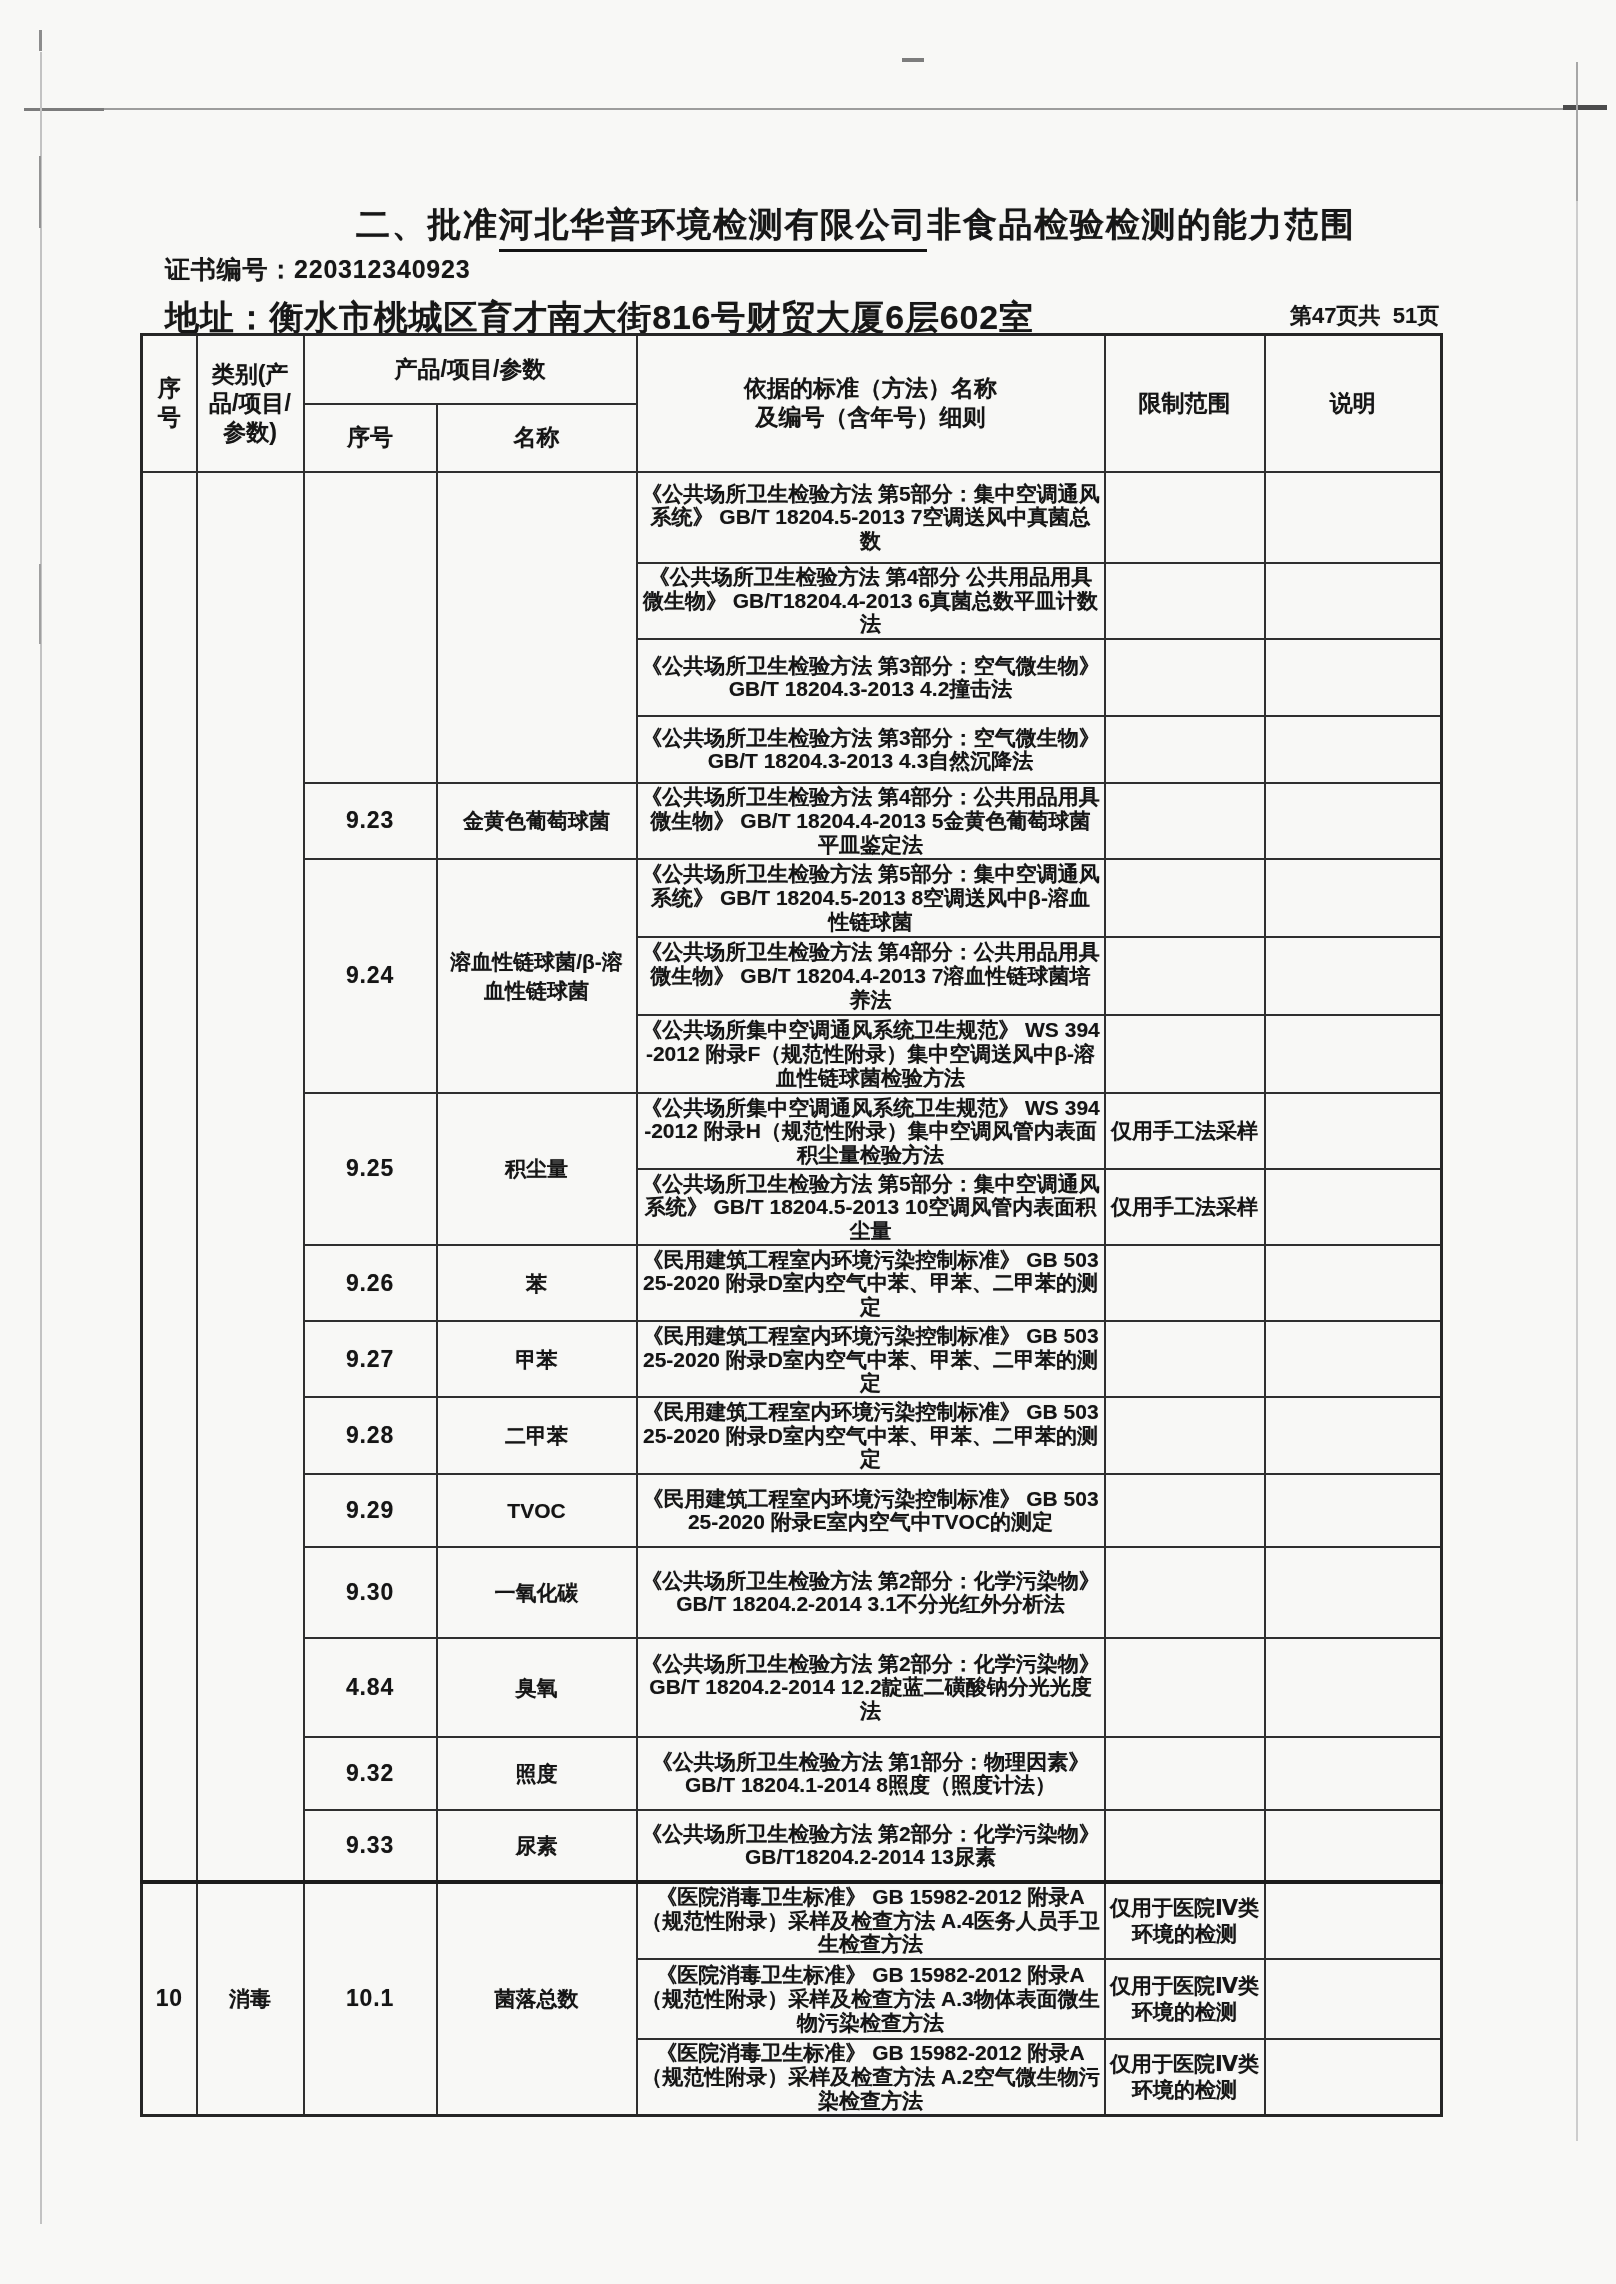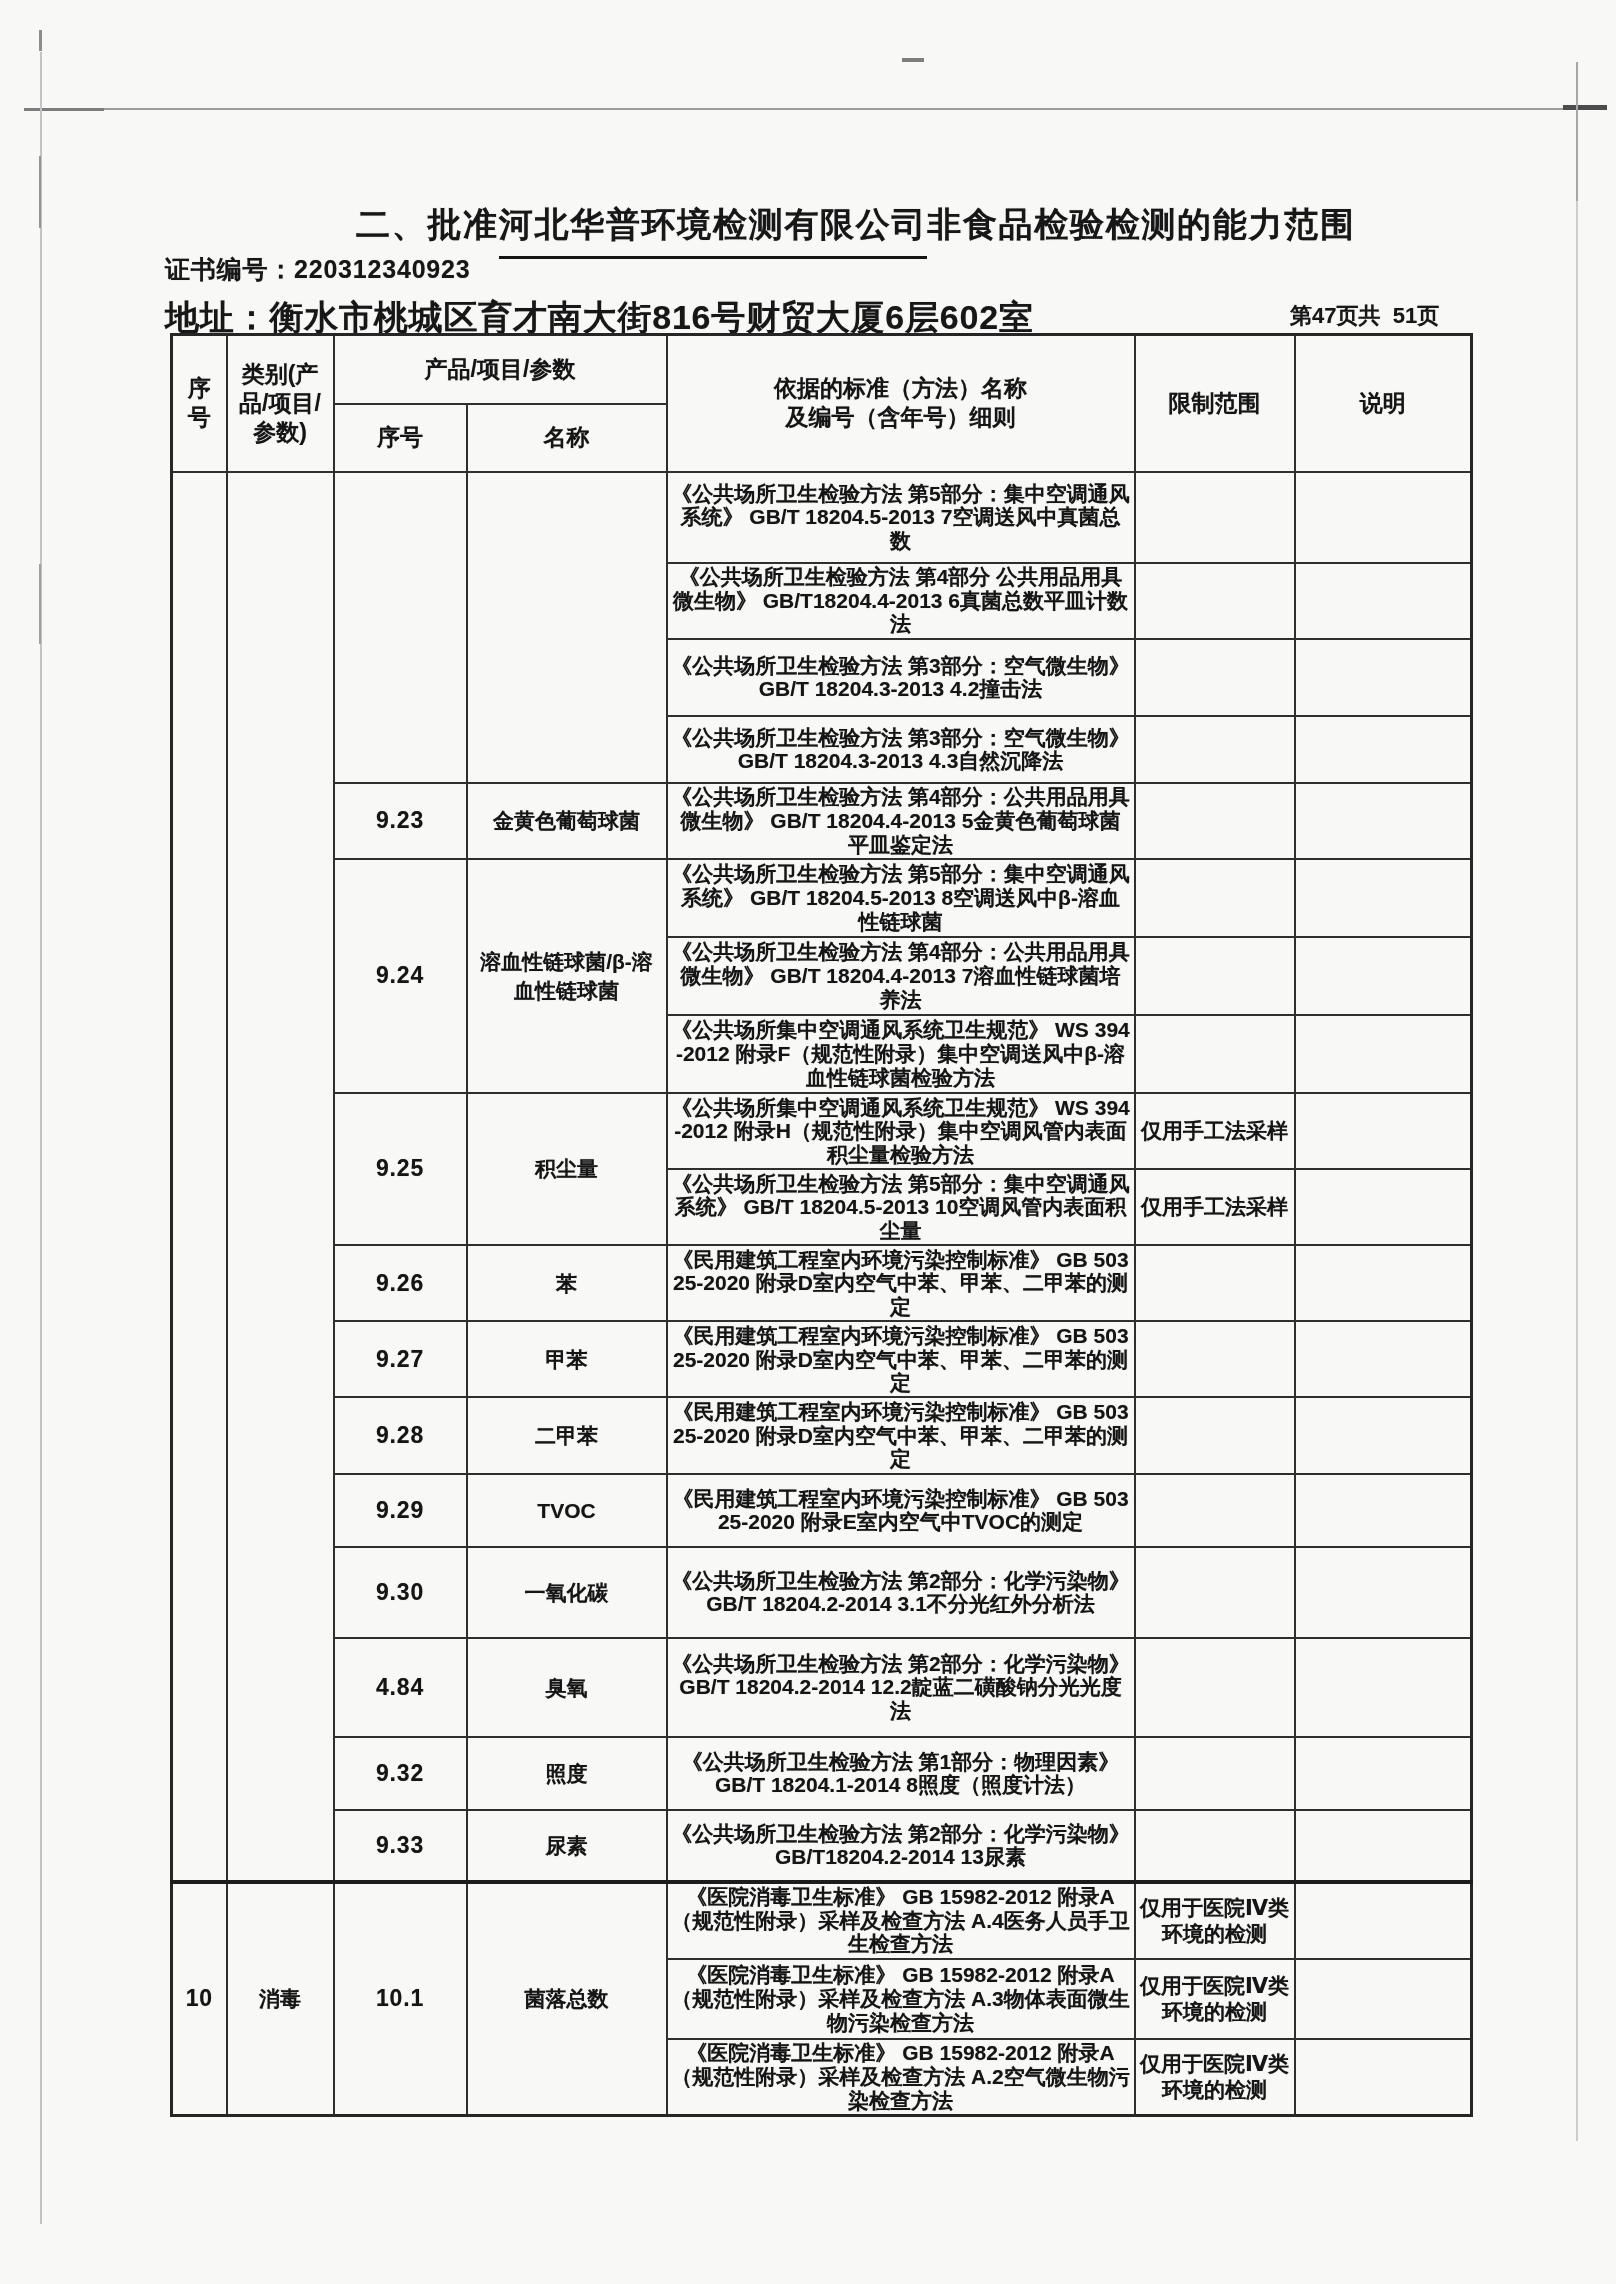--- a/index.html
+++ b/index.html
@@ -14,21 +14,21 @@
   .abs{position:absolute;}
   
   .doc-title{
     left:356px;top:202px;
     font-size:34px;font-weight:700;letter-spacing:1.7px;
     white-space:nowrap;
     text-shadow:0 0 0.8px rgba(0,0,0,.45);
   }
   .doc-title .uline{
     border-bottom:3.4px solid #141414;
-    padding-bottom:13px;
+    padding-bottom:6px;
   }
   .cert-line{
     left:165px;top:253px;
     font-size:25px;font-weight:700;letter-spacing:0.8px;
     white-space:nowrap;
     text-shadow:0 0 0.8px rgba(0,0,0,.4);
   }
   .addr-line{
     left:165px;top:295px;
     font-size:34px;font-weight:700;letter-spacing:0.8px;
@@ -36,21 +36,21 @@
     text-shadow:0 0 0.8px rgba(0,0,0,.4);
   }
   .page-info{
     left:1290px;top:301px;
     font-size:22px;font-weight:700;
     white-space:pre;
     text-shadow:0 0 0.8px rgba(0,0,0,.35);
   }
   
   table.cap{
-    position:absolute;left:170px;top:333px;
+    position:absolute;left:140px;top:333px;
     border-collapse:collapse;table-layout:fixed;
     border:3.4px solid #262626;
   }
   table.cap td{
     border:2.5px solid #2f2f2f;
     text-align:center;vertical-align:middle;
     padding:1.7px 3.4px;
     font-weight:700;
     color:#151515;
     text-shadow:0 0 0.8px rgba(0,0,0,.4);

